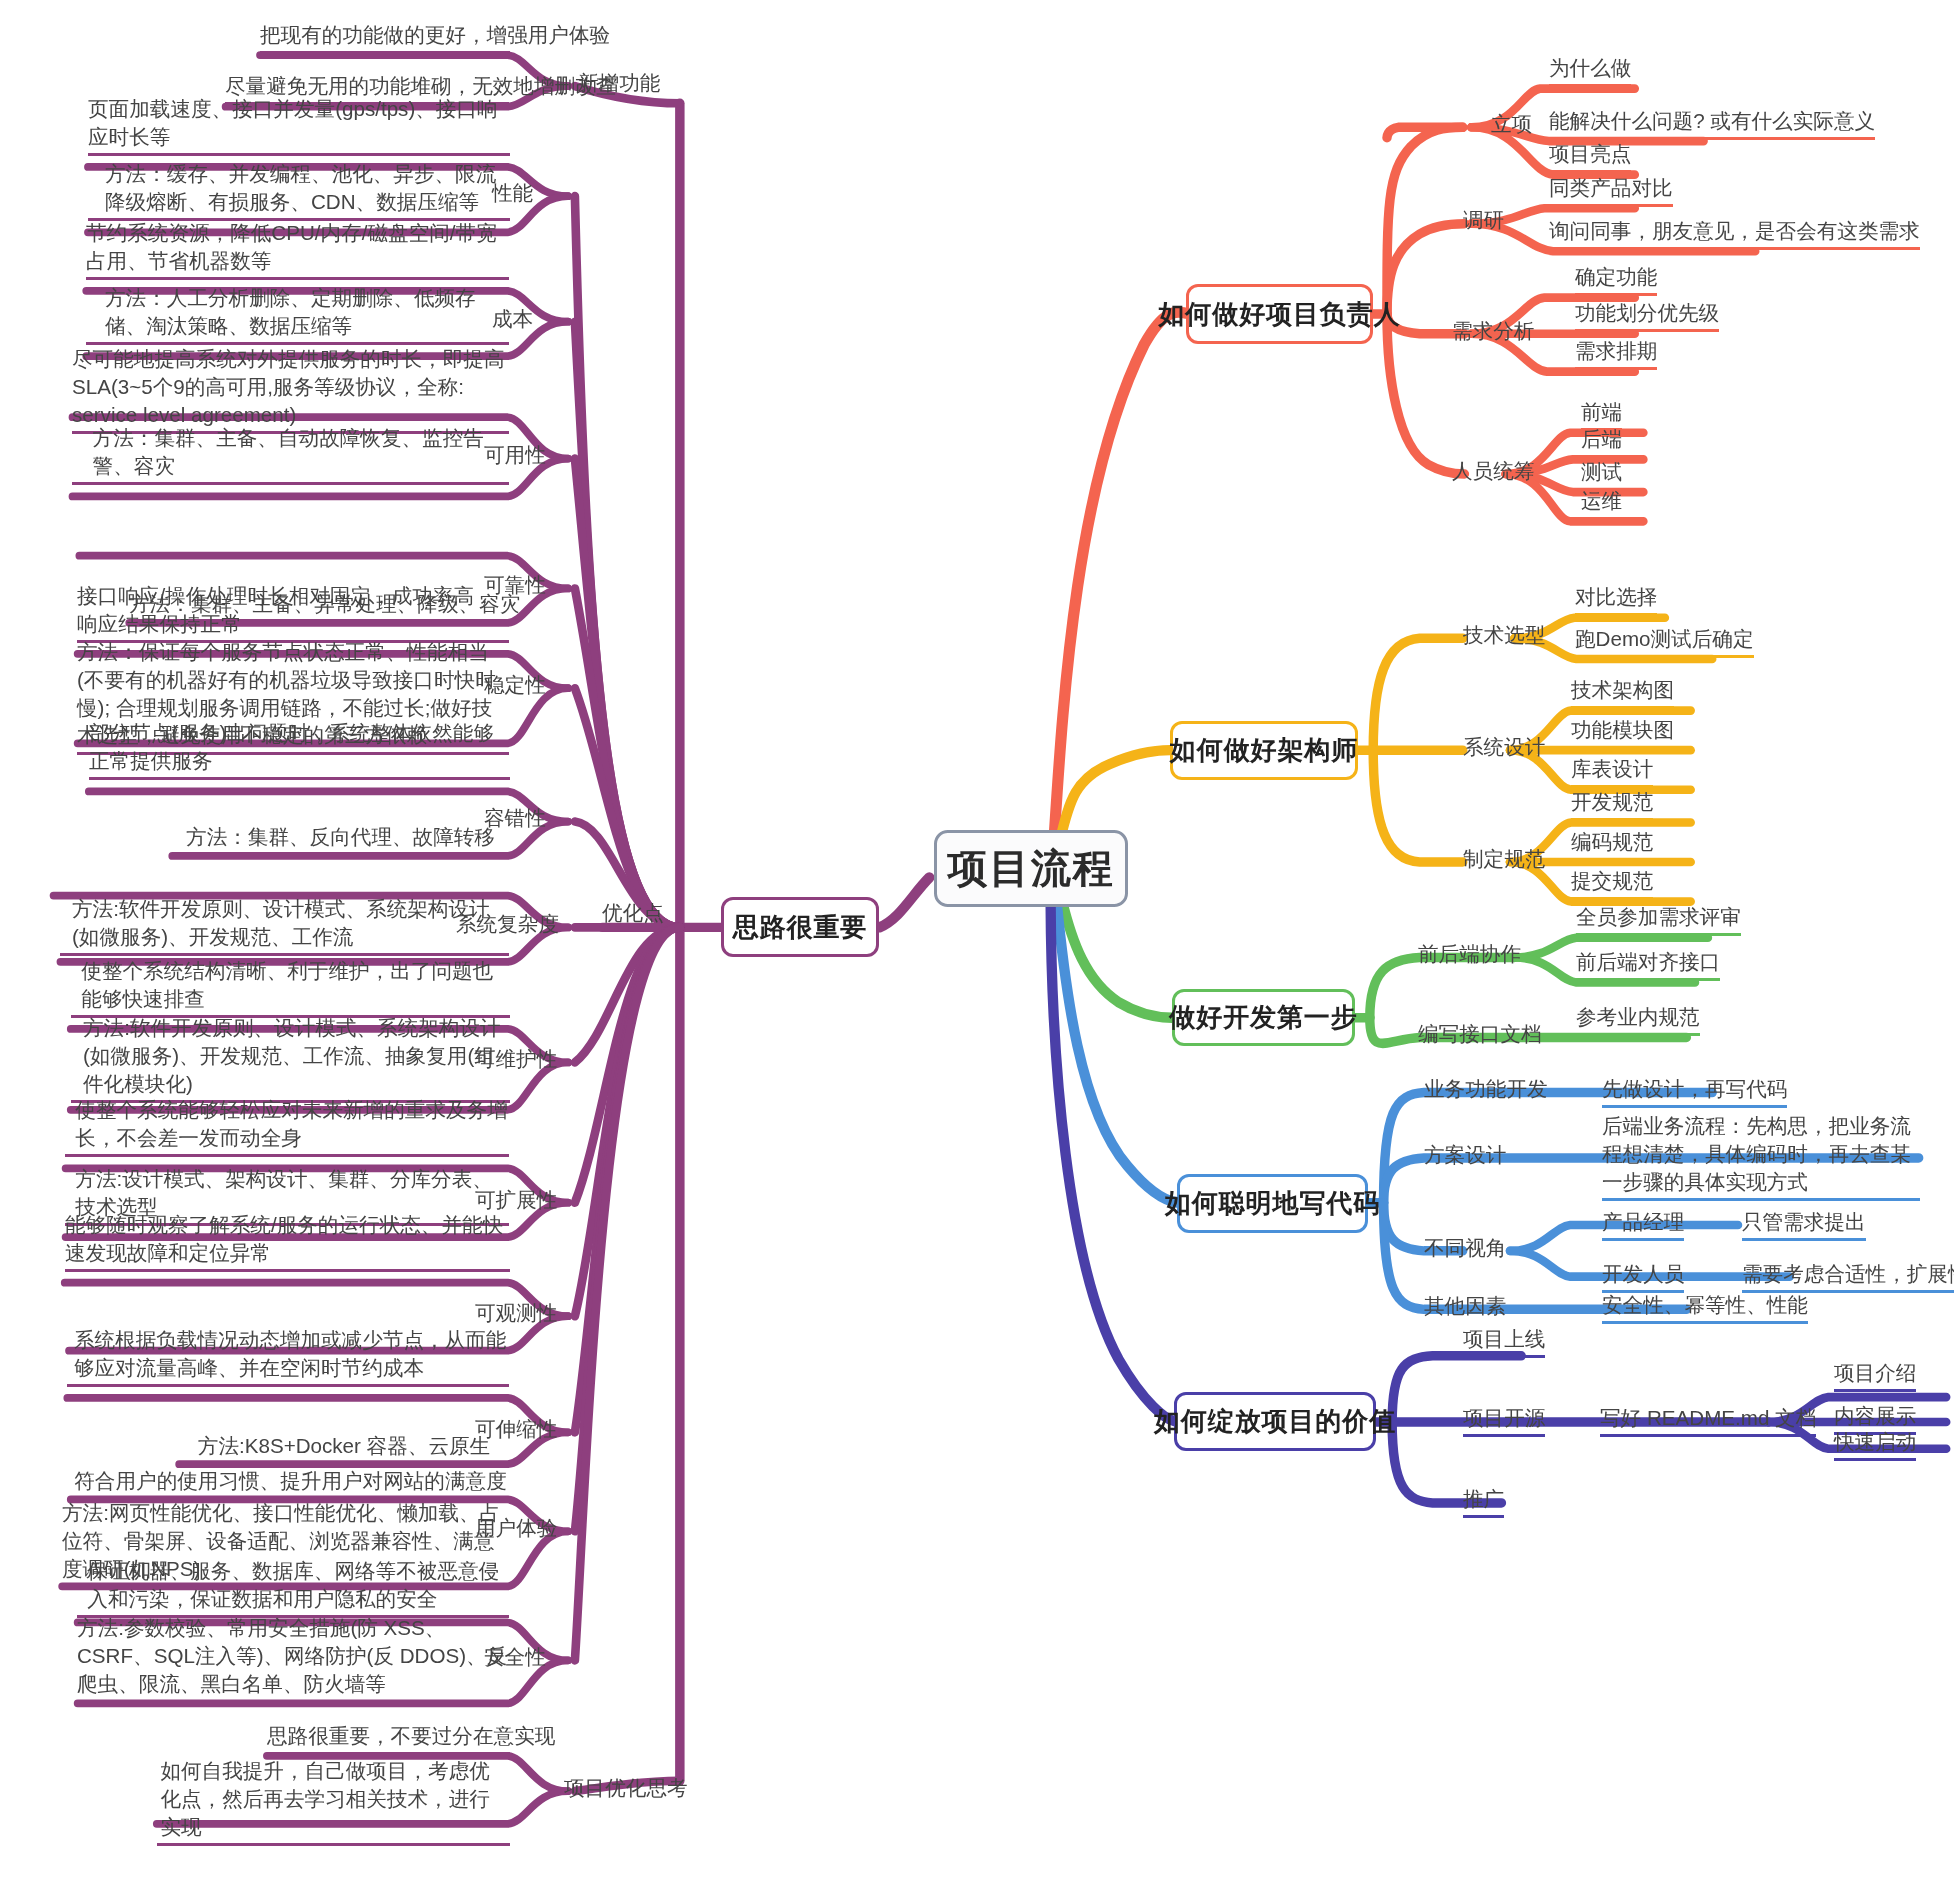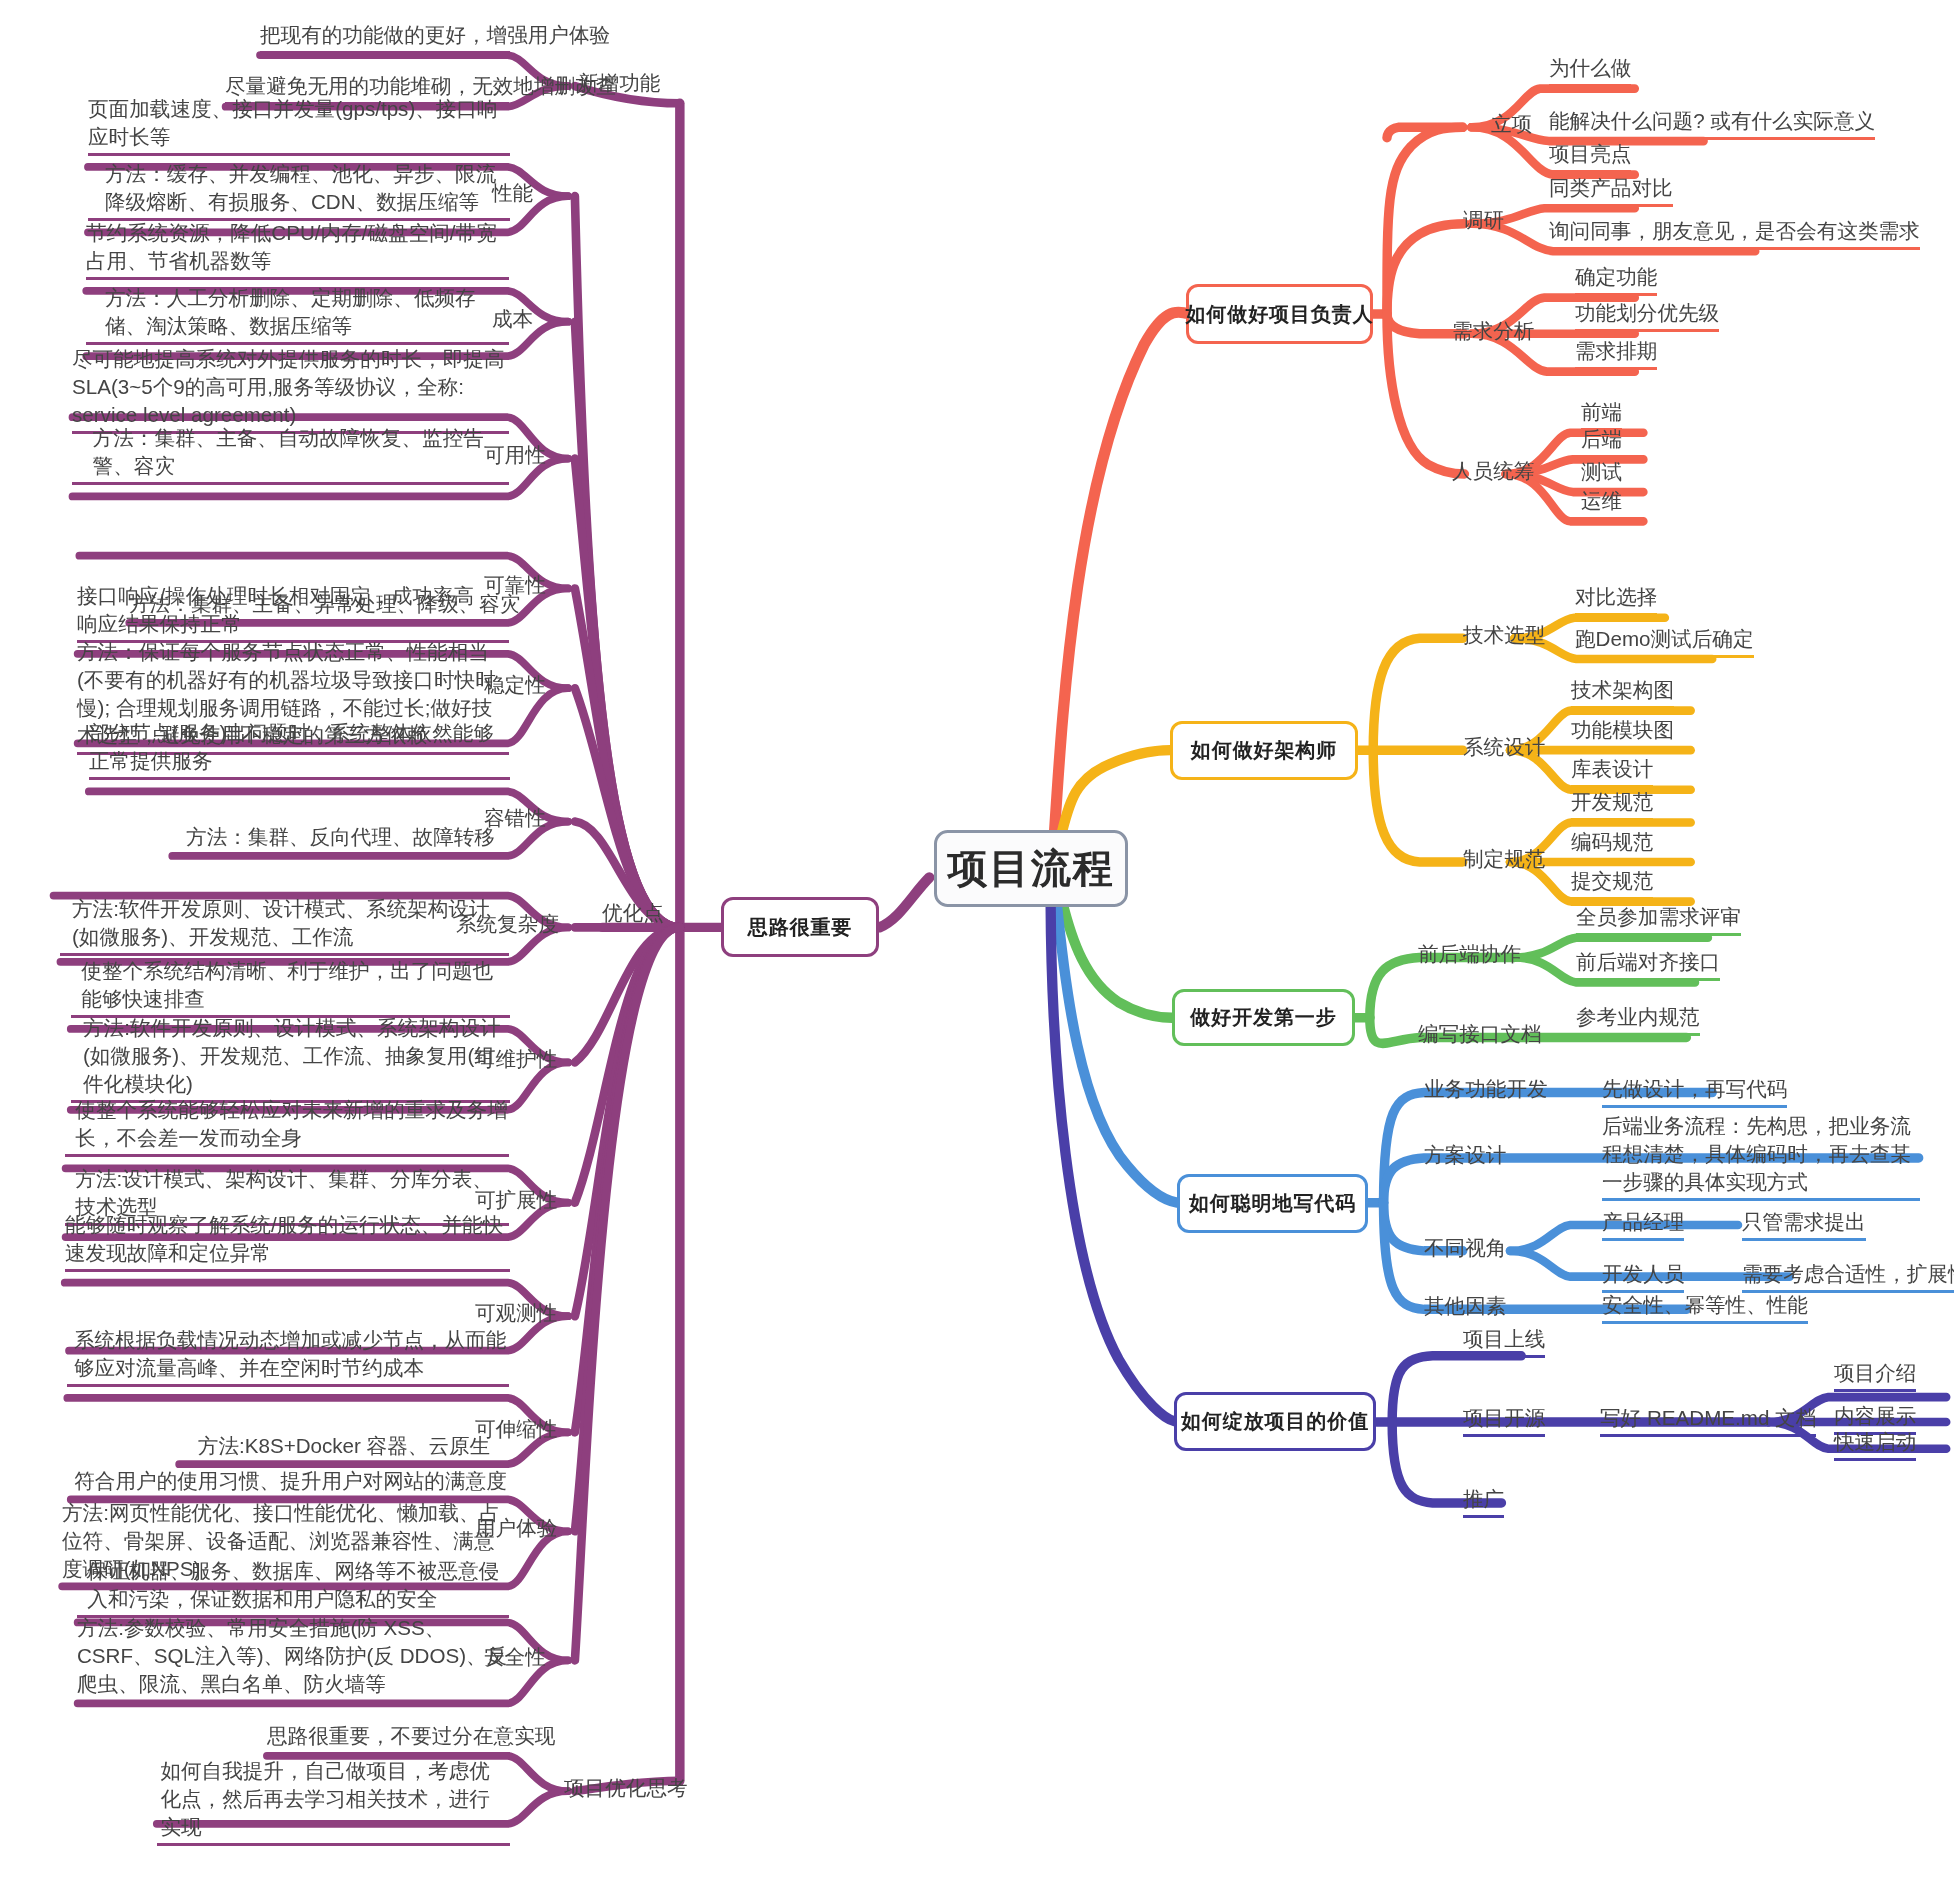--- a/index.html
+++ b/index.html
@@ -12,21 +12,21 @@
   
   .root{
     border:3.4px solid #8a94a6;border-radius:13.8px;background:#fbfbfc;
     font-size:40px;font-weight:bold;color:#2b2b2b;letter-spacing:1.7px;
     display:flex;align-items:center;justify-content:center;
     padding:12px 29px;white-space:nowrap;
   }
   
   .boxed{
     border:3.4px solid #999;border-radius:12px;background:#fff;
-    font-size:20px;font-weight:bold;color:#222;
+    font-size:26px;font-weight:bold;color:#222;
     display:flex;align-items:center;justify-content:center;
     padding:10.3px 19px;white-space:nowrap;letter-spacing:0.9px;
   }
   
   .lbl{
     font-size:20.6px;color:#444;white-space:nowrap;line-height:1.35;
   }
   .lbl.multi{white-space:normal;}
   .underlined{border-bottom:3.4px solid #000;padding-bottom:2.6px;}
   .nounder{border-bottom:none;}

